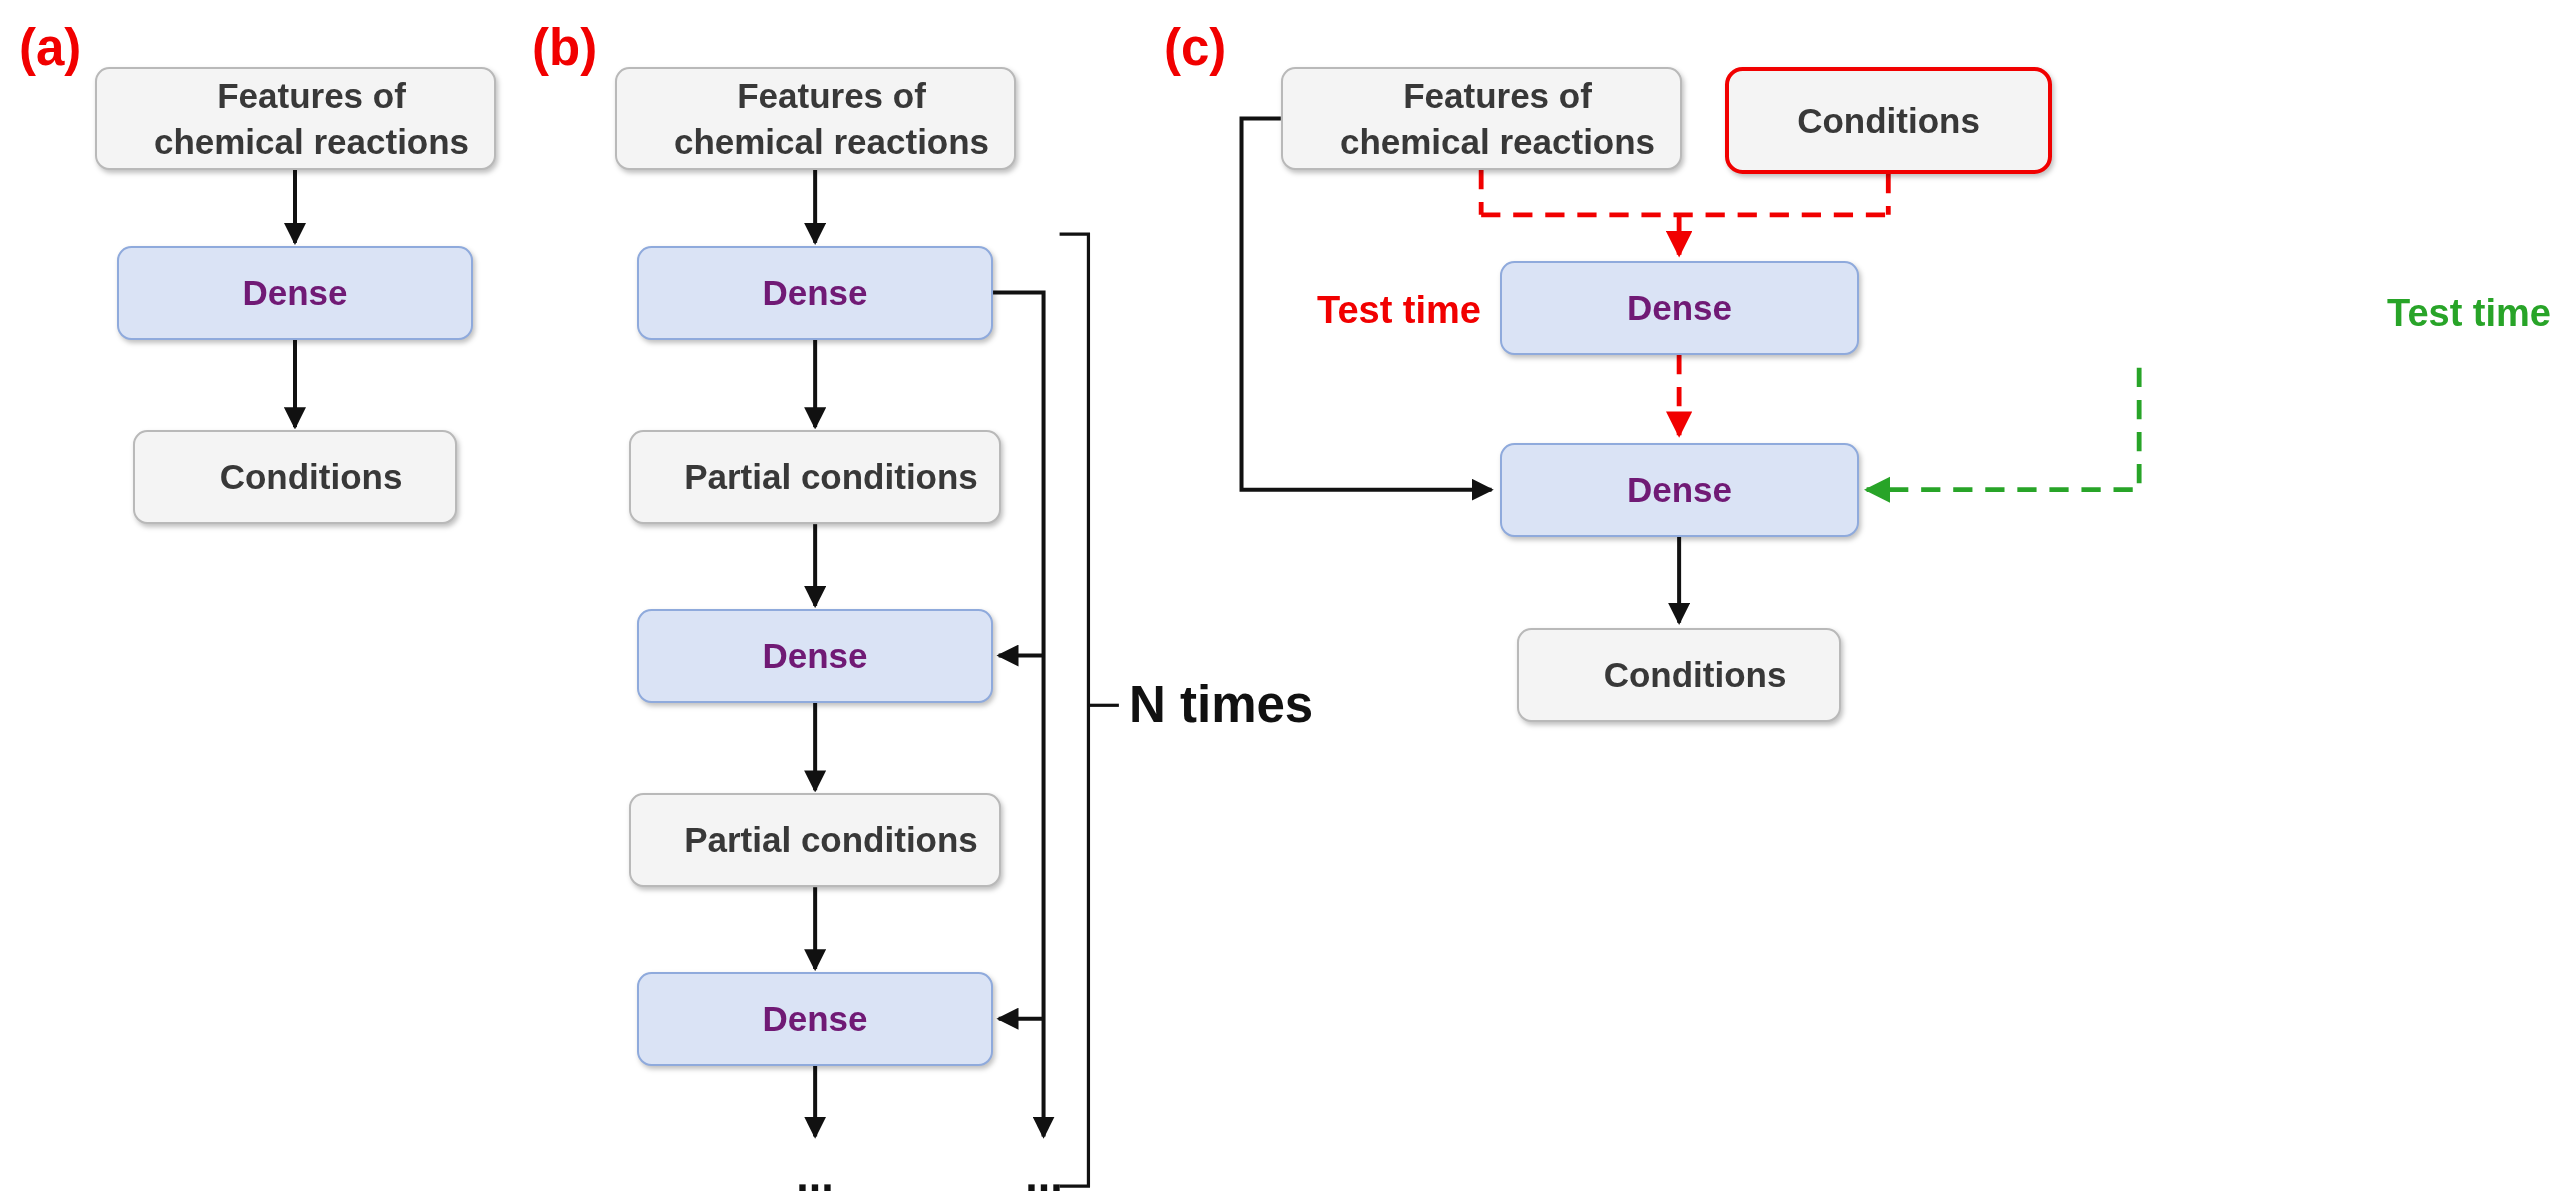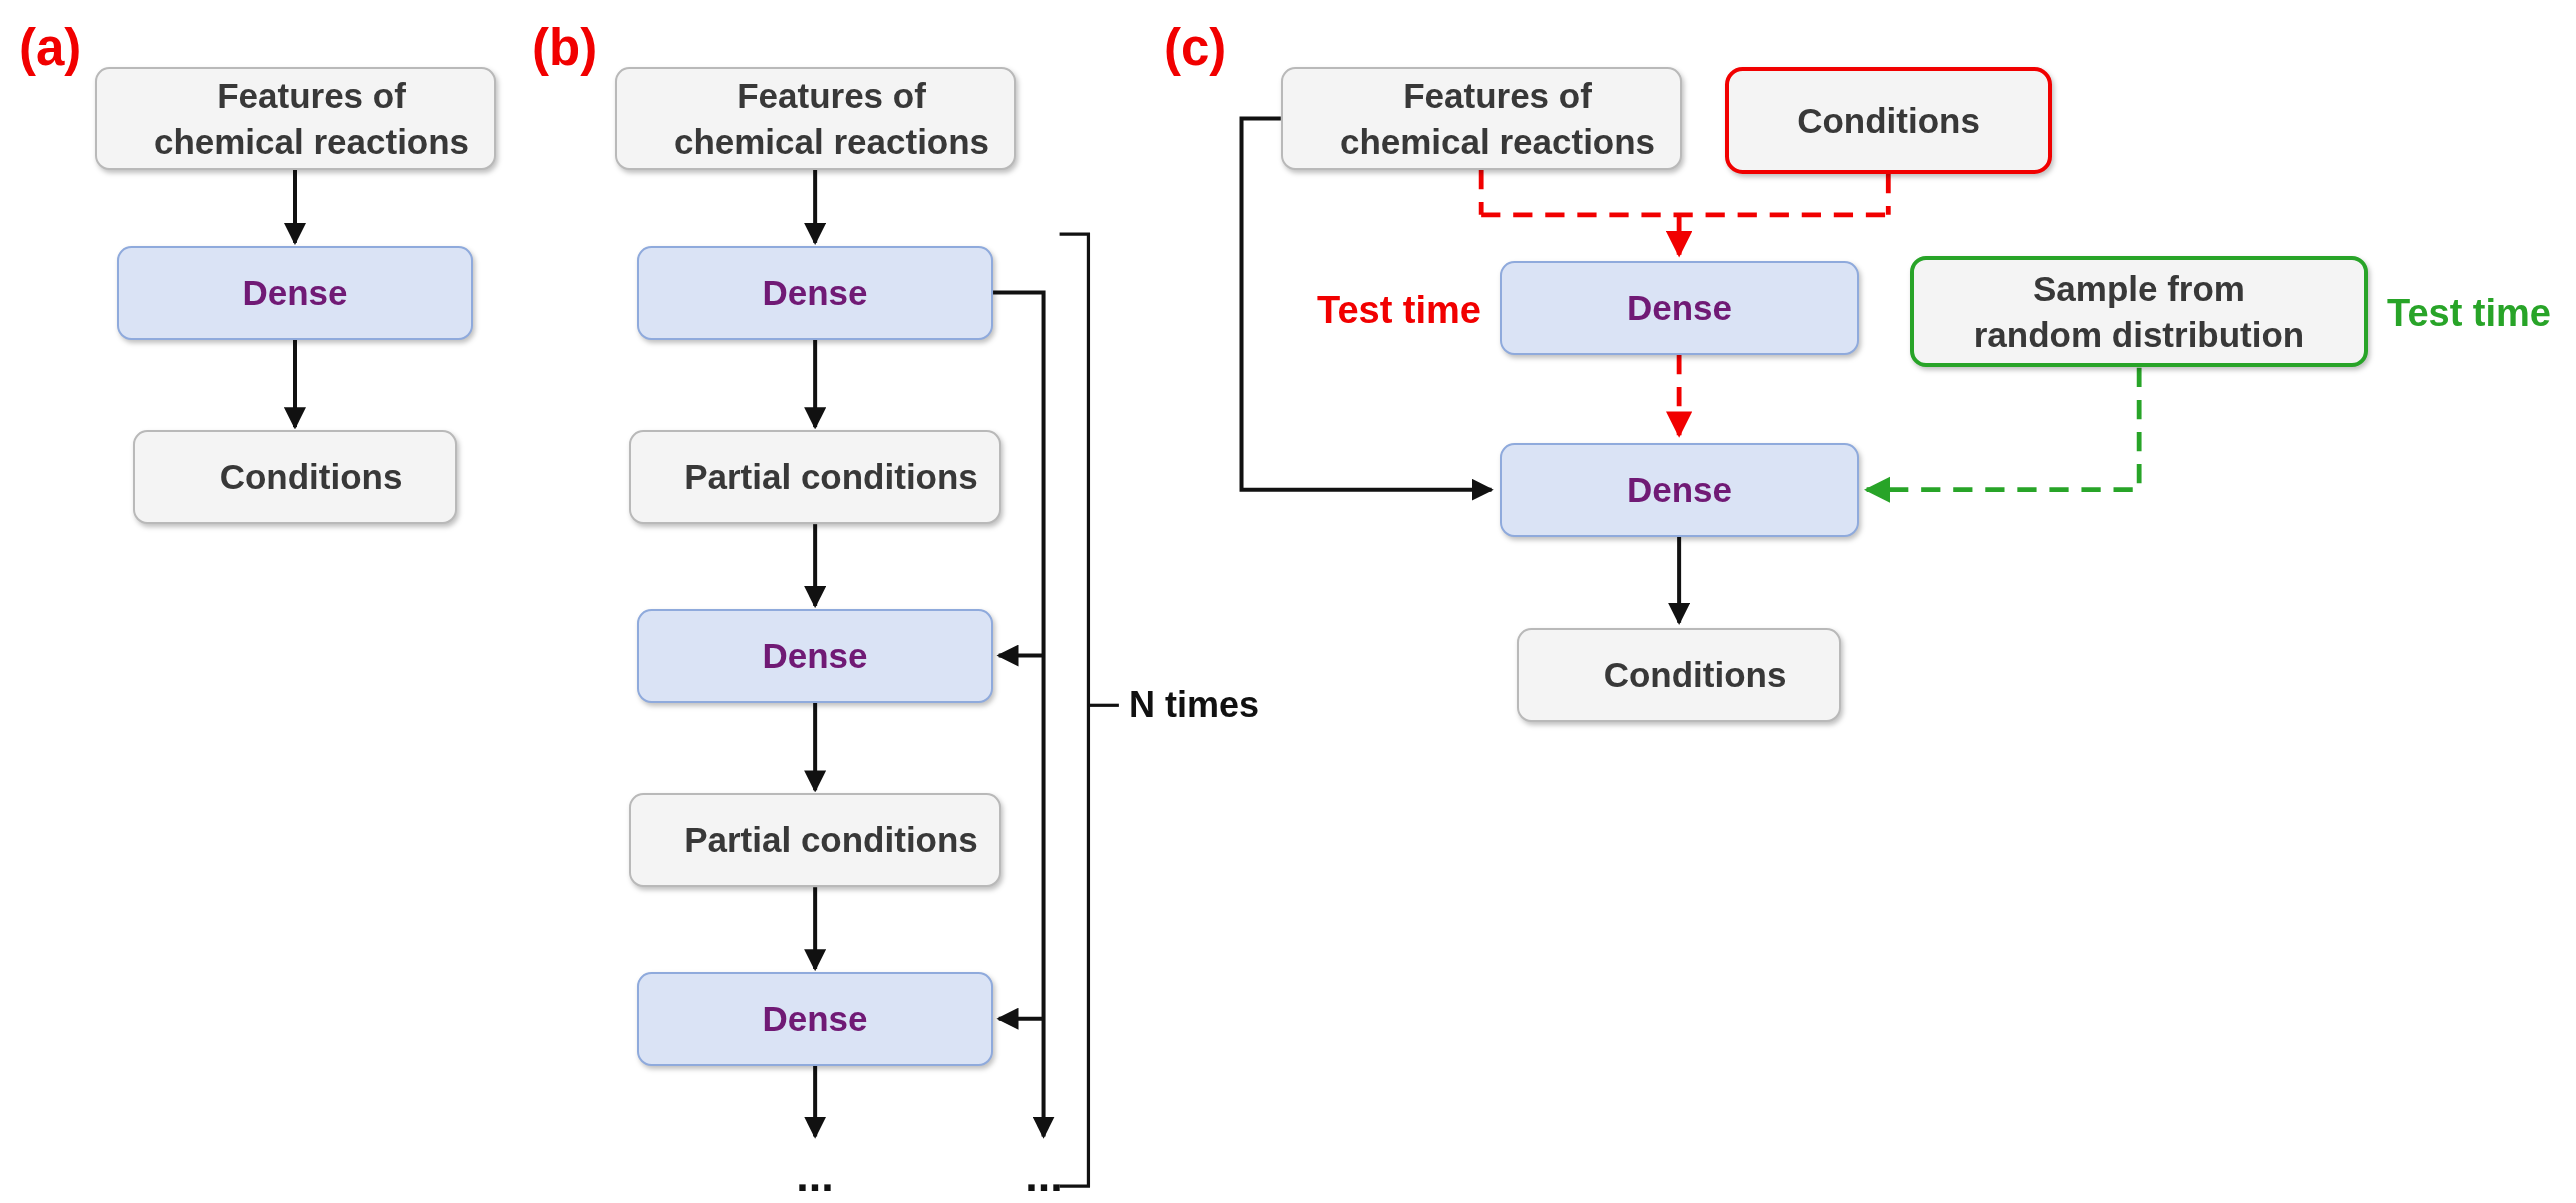--- a/index.html
+++ b/index.html
@@ -97,30 +97,28 @@
 chemical reactions</div>
   <div class="box blue" style="left:637px;top:246px;width:356px;height:94px;">Dense</div>
   <div class="box gray" style="left:629px;top:430px;width:372px;height:94px;">Partial conditions</div>
   <div class="box blue" style="left:637px;top:609px;width:356px;height:94px;">Dense</div>
   <div class="box gray" style="left:629px;top:793px;width:372px;height:94px;">Partial conditions</div>
   <div class="box blue" style="left:637px;top:972px;width:356px;height:94px;">Dense</div>
 
   <div class="ellipsis" style="left:815px;top:1153px;">...</div>
   <div class="ellipsis" style="left:1044px;top:1153px;">...</div>
 
-  <div class="anno black" style="left:1129px;top:684px;font-size:36px;">N times</div>
+  <div class="anno black" style="left:1129px;top:684px;font-size:51px;">N times</div>
 
   <div class="plabel" style="left:1164px;top:22.4px;">(c)</div>
 
   <div class="box gray" style="left:1281px;top:67px;width:401px;height:103px;">Features of
 chemical reactions</div>
   <div class="box red-border" style="left:1725px;top:67px;width:327px;height:107px;">Conditions</div>
   <div class="box blue" style="left:1500px;top:261px;width:359px;height:94px;">Dense</div>
   <div class="box blue" style="left:1500px;top:443px;width:359px;height:94px;">Dense</div>
   <div class="box gray" style="left:1517px;top:628px;width:324px;height:94px;">Conditions</div>
-  <div class="box green-border" style="left:1910px;top:256px;width:458px;height:111px;">Sample from
-random distribution</div>
 
   <div class="anno red" style="left:1282px;top:289px;width:199px;text-align:right;">Test time</div>
   <div class="anno green" style="left:2387px;top:292px;">Test time</div>
 
 </div>
 
 
 </body></html>

